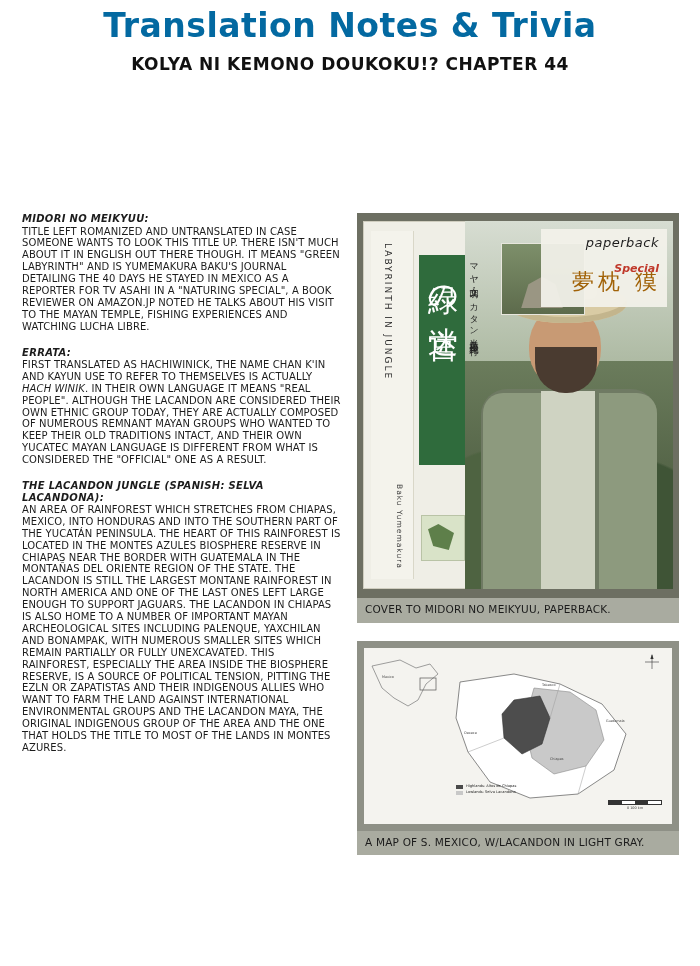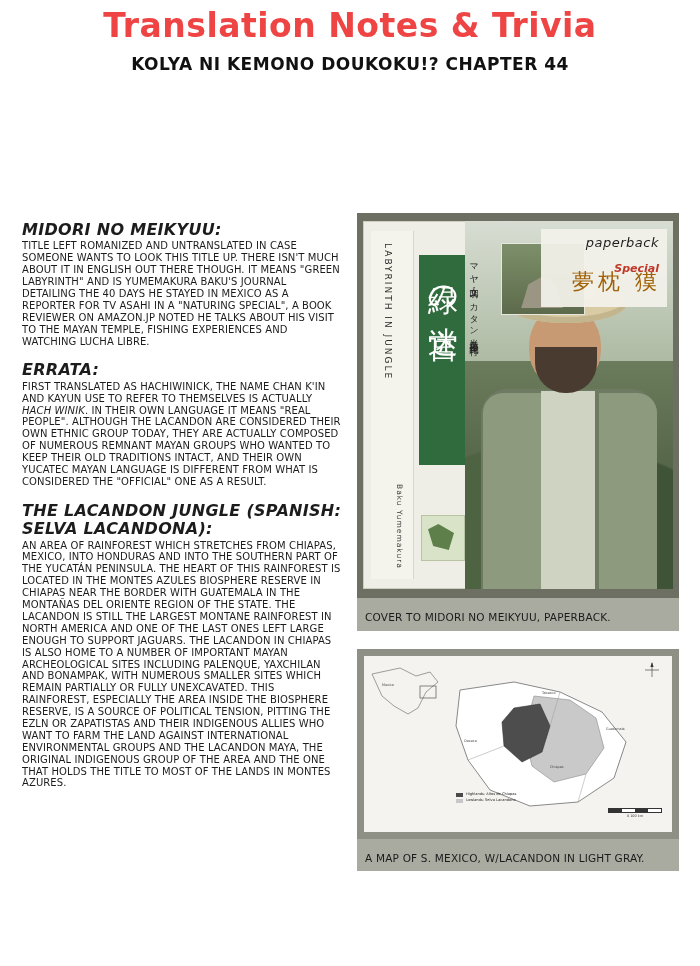--- a/index.html
+++ b/index.html
@@ -29,21 +29,21 @@
     left: 0;
     top: 8px;
     width: 700px;
     text-align: center;
   }
   .main-title {
     font-family: "DejaVu Sans", sans-serif;
     font-weight: bold;
     font-size: 33px;
     letter-spacing: 0.5px;
-    color: #ef4444;
+    color: #0369a1;
     margin: 0;
     line-height: 1.1;
     font-style: normal;
   }
   .sub-title {
     font-family: "DejaVu Sans", sans-serif;
     font-weight: bold;
     font-size: 17px;
     letter-spacing: 0.5px;
     color: #111;
@@ -59,26 +59,26 @@
     width: 320px;
   }
   .right-col {
     position: absolute;
     left: 357px;
     top: 213px;
     width: 322px;
   }
 
   .sec-heading {
-    font-size: 16px;
+    font-size: 10px;
     font-weight: bold;
     font-style: italic;
     text-transform: uppercase;
     letter-spacing: 0.3px;
-    margin: 8px 0 1px 0;
+    margin: 0 0 1px 0;
     line-height: 1.15;
   }
   .sec-body {
     font-size: 10px;
     line-height: 1.19;
     text-transform: uppercase;
     letter-spacing: 0.1px;
     margin: 0;
     text-align: left;
   }
@@ -283,21 +283,21 @@
   }
 
   .caption {
     width: 322px;
     box-sizing: border-box;
     background: #a9aba0;
     color: #1b1b1b;
     font-size: 10.5px;
     text-transform: uppercase;
     letter-spacing: 0.2px;
-    padding: 14px 8px 7px 8px;
+    padding: 6px 8px 7px 8px;
     line-height: 1.1;
   }
 
   
   .map-figure { margin-top: 18px; width: 267px; }
   .map-frame {
     width: 322px;
     height: 190px;
     background: #8e9086;
     position: relative;

